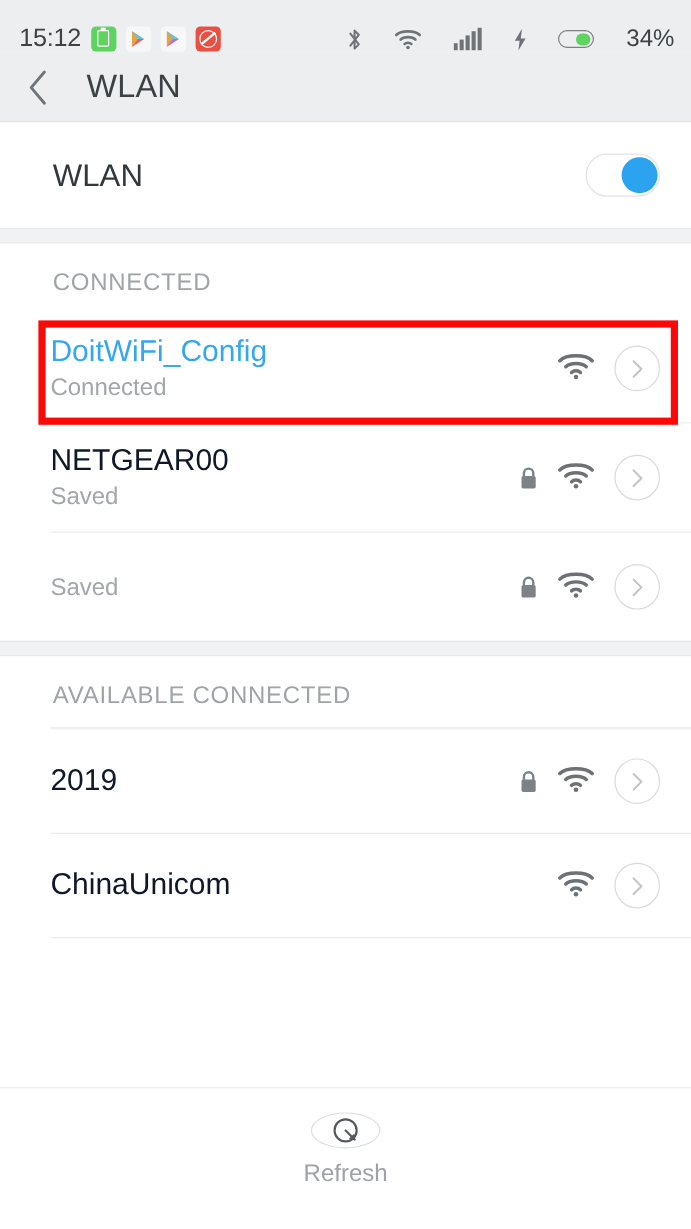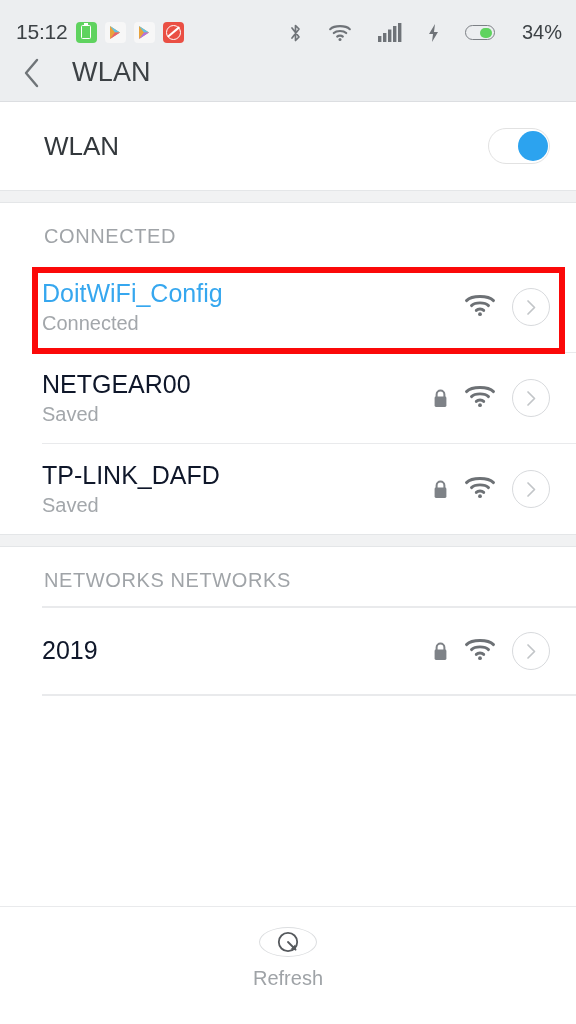--- a/index.html
+++ b/index.html
@@ -399,21 +399,20 @@
         <svg width="11" height="17" viewBox="0 0 11 17">
           <path d="M2 2 L8.5 8.5 L2 15" fill="none" stroke="#c2c5c8" stroke-width="1.7" stroke-linecap="round" stroke-linejoin="round"></path>
         </svg>
       </span>
     </span>
   </div>
   <div class="divider"></div>
 
   <div class="net-row tall">
     <span class="net-text">
-      <span class="net-ssid">TP-LINK_DAFD</span>
       <span class="net-sub">Saved</span>
     </span>
     <span class="net-icons">
       <span class="lock-slot">
         <svg width="15" height="19" viewBox="0 0 15 19">
           <path d="M3.6 8 V5.4 a3.9 3.9 0 0 1 7.8 0 V8" fill="none" stroke="#7e8287" stroke-width="2"></path>
           <rect x="1.6" y="7.6" width="11.8" height="10.4" rx="1.4" fill="#7e8287"></rect>
         </svg>
       </span>
       <span>
@@ -428,21 +427,21 @@
         <svg width="11" height="17" viewBox="0 0 11 17">
           <path d="M2 2 L8.5 8.5 L2 15" fill="none" stroke="#c2c5c8" stroke-width="1.7" stroke-linecap="round" stroke-linejoin="round"></path>
         </svg>
       </span>
     </span>
   </div>
 </div>
 
 <div class="gap-band"></div>
 
-<div class="section-header">NETWORKS NETWORKS</div>
+<div class="section-header">AVAILABLE CONNECTED</div>
 <div class="divider"></div>
 <div class="net-list">
 
   <div class="divider"></div>
 
   <div class="net-row">
     <span class="net-text">
       <span class="net-ssid">2019</span>
     </span>
     <span class="net-icons">
@@ -462,20 +461,41 @@
       </span>
       <span class="chev-circle">
         <svg width="11" height="17" viewBox="0 0 11 17">
           <path d="M2 2 L8.5 8.5 L2 15" fill="none" stroke="#c2c5c8" stroke-width="1.7" stroke-linecap="round" stroke-linejoin="round"></path>
         </svg>
       </span>
     </span>
   </div>
   <div class="divider"></div>
 
+  <div class="net-row">
+    <span class="net-text">
+      <span class="net-ssid">ChinaUnicom</span>
+    </span>
+    <span class="net-icons">
+      <span class="lock-slot"></span>
+      <span>
+        <svg width="32" height="24" viewBox="0 0 32 24">
+          <path d="M2.5 7.6 C8 2.2 24 2.2 29.5 7.6" fill="none" stroke="#6d7175" stroke-width="2.9" stroke-linecap="round"></path>
+          <path d="M7.5 12.6 C11.2 9 20.8 9 24.5 12.6" fill="none" stroke="#6d7175" stroke-width="2.9" stroke-linecap="round"></path>
+          <path d="M12.3 17.4 C14.2 15.6 17.8 15.6 19.7 17.4" fill="none" stroke="#6d7175" stroke-width="2.9" stroke-linecap="round"></path>
+          <circle cx="16" cy="21.2" r="1.9" fill="#6d7175"></circle>
+        </svg>
+      </span>
+      <span class="chev-circle">
+        <svg width="11" height="17" viewBox="0 0 11 17">
+          <path d="M2 2 L8.5 8.5 L2 15" fill="none" stroke="#c2c5c8" stroke-width="1.7" stroke-linecap="round" stroke-linejoin="round"></path>
+        </svg>
+      </span>
+    </span>
+  </div>
   <div class="divider"></div>
 </div>
 
 <div class="redbox"></div>
 
 <div class="footer">
   <span class="refresh-circle">
     <svg width="28" height="28" viewBox="0 0 28 28">
       <circle cx="14" cy="14" r="9.2" fill="none" stroke="#55595d" stroke-width="1.8"></circle>
       <path d="M14 14 L21.5 21.5" fill="none" stroke="#55595d" stroke-width="1.8" stroke-linecap="round"></path>

